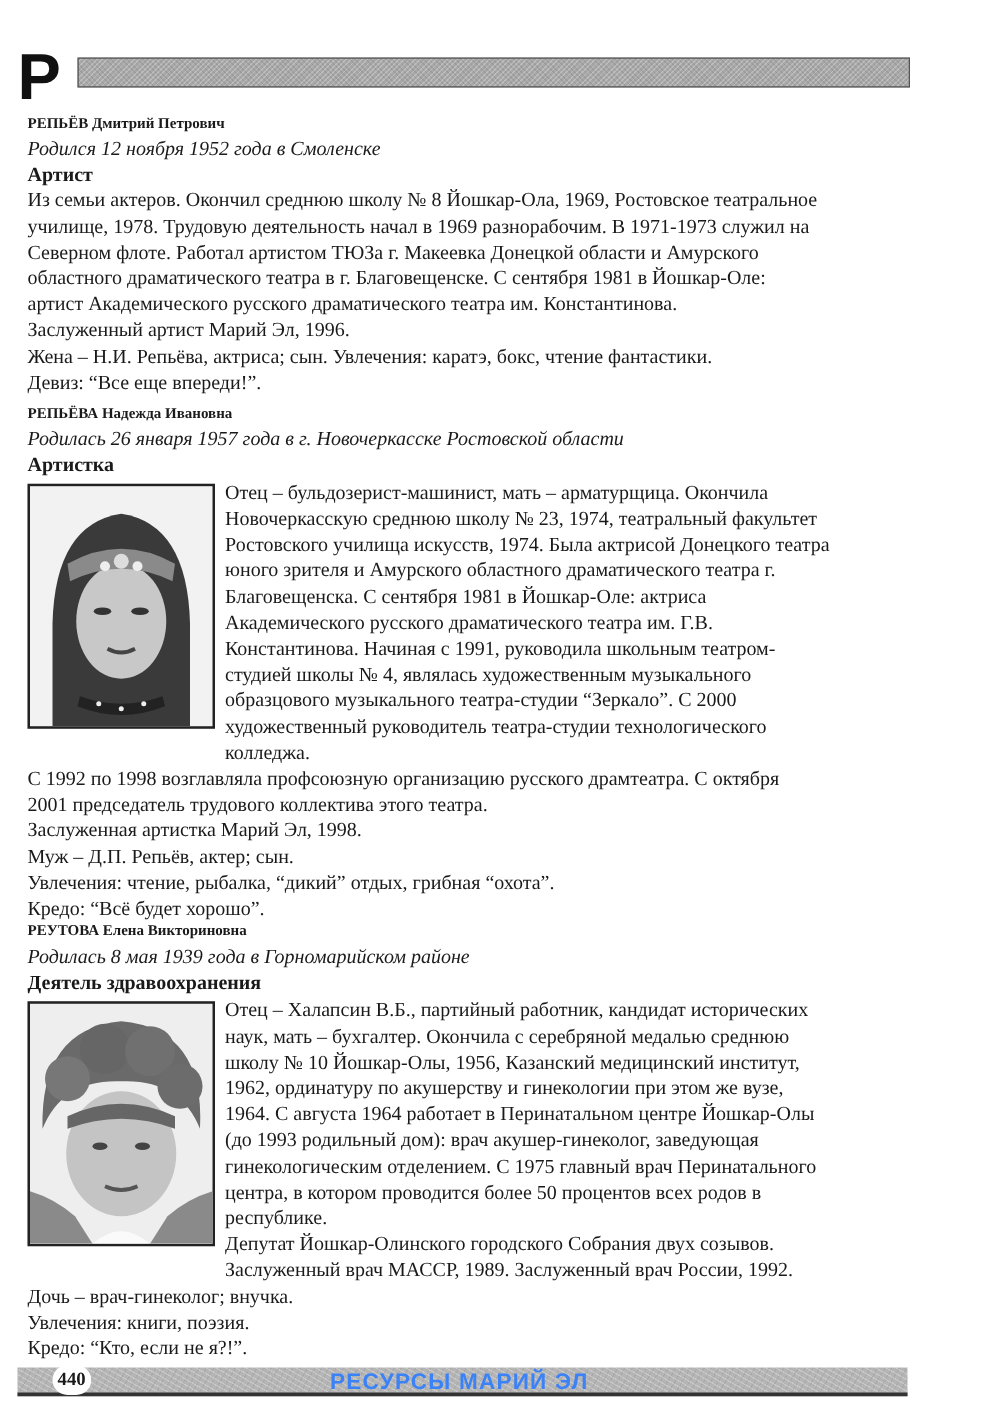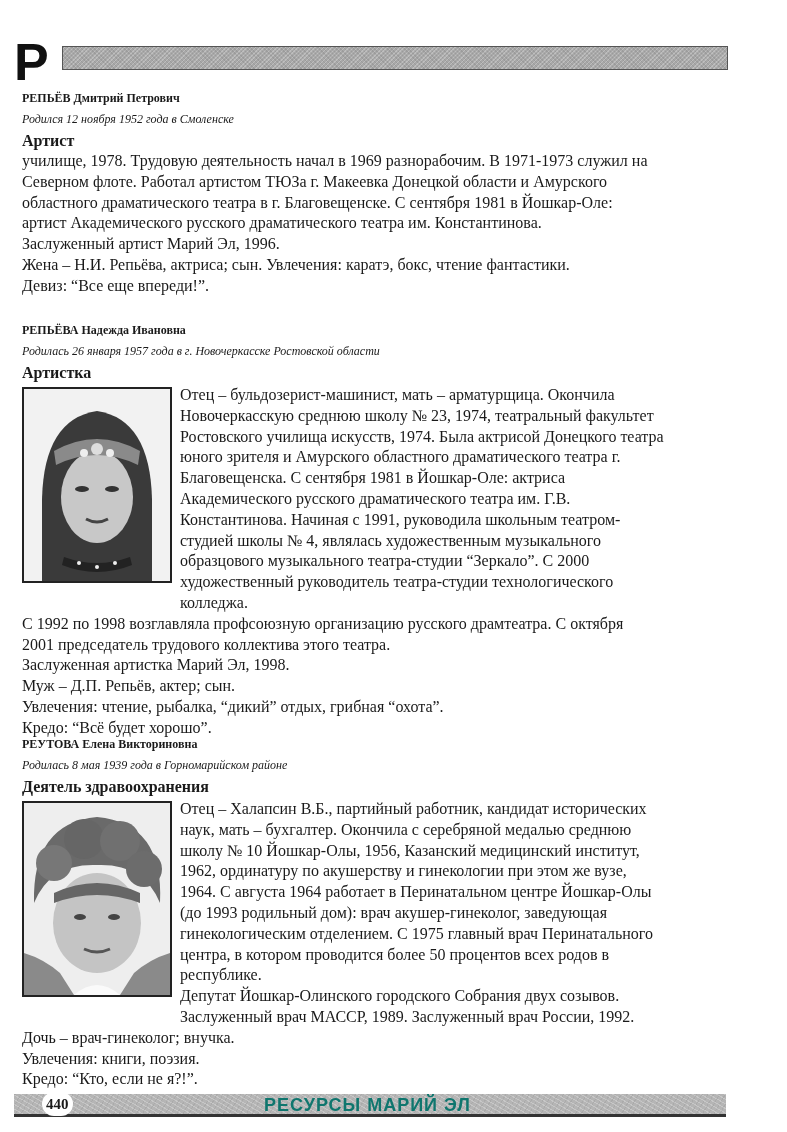--- a/index.html
+++ b/index.html
@@ -19,21 +19,21 @@
   .letter-bar {
     position: absolute; left: 48px; top: 6px; width: 664px; height: 22px;
     border: 1px solid #555;
     background:
       repeating-linear-gradient(45deg, rgba(0,0,0,0.08) 0 1px, transparent 1px 3px),
       repeating-linear-gradient(-45deg, rgba(255,255,255,0.25) 0 1px, transparent 1px 3px),
       #a8a8a8;
   }
   .entry { position: absolute; left: 22px; width: 740px; }
   .name { font-weight: bold; font-size: 12px; line-height: 21px; }
-  .birth { font-style: italic; font-size: 12px; line-height: 21px; }
+  .birth { font-style: italic; font-size: 16px; line-height: 21px; }
   .role { font-weight: bold; font-size: 16px; line-height: 21px; }
   .para { font-size: 16px; line-height: 20.8px; margin: 0; }
   .with-photo { position: relative; }
   .photo {
     position: absolute; left: 0; top: 4px; width: 150px; height: 190px;
     border: 2px solid #222; box-sizing: border-box; overflow: hidden;
     background: #ddd;
   }
   .photo-text { margin-left: 158px; }
   .page-footer {
@@ -49,36 +49,37 @@
   }
   .page-num {
     position: absolute; left: 28px; top: -2px; height: 24px; padding: 0 4px;
     background: #fff; border-radius: 12px;
     font-weight: bold; font-size: 15px; line-height: 24px;
   }
   .footer-title {
     position: absolute; left: 250px; top: 0px;
     font-family: "Liberation Sans", "DejaVu Sans", sans-serif;
     font-weight: bold; font-size: 18px; line-height: 22px; letter-spacing: 1px;
-    color: #0f766e;
+    color: #3b82f6;
   }
 </style>
 </head>
 <body>
 
 <div class="letter-head">
   <div class="big-letter">Р</div>
   <div class="letter-bar"></div>
 </div>
 
 <div class="entry" style="top:88px;">
   <div class="name">РЕПЬЁВ Дмитрий Петрович</div>
   <div class="birth">Родился 12 ноября 1952 года в Смоленске</div>
   <div class="role">Артист</div>
   <div>
+    <p class="para">Из семьи актеров. Окончил среднюю школу № 8 Йошкар-Ола, 1969, Ростовское театральное</p>
     <p class="para">училище, 1978. Трудовую деятельность начал в 1969 разнорабочим. В 1971-1973 служил на</p>
     <p class="para">Северном флоте. Работал артистом ТЮЗа г. Макеевка Донецкой области и Амурского</p>
     <p class="para">областного драматического театра в г. Благовещенске. С сентября 1981 в Йошкар-Оле:</p>
     <p class="para">артист Академического русского драматического театра им. Константинова.</p>
     <p class="para">Заслуженный артист Марий Эл, 1996.</p>
     <p class="para">Жена – Н.И. Репьёва, актриса; сын. Увлечения: каратэ, бокс, чтение фантастики.</p>
     <p class="para">Девиз: “Все еще впереди!”.</p>
   </div>
 </div>
 

